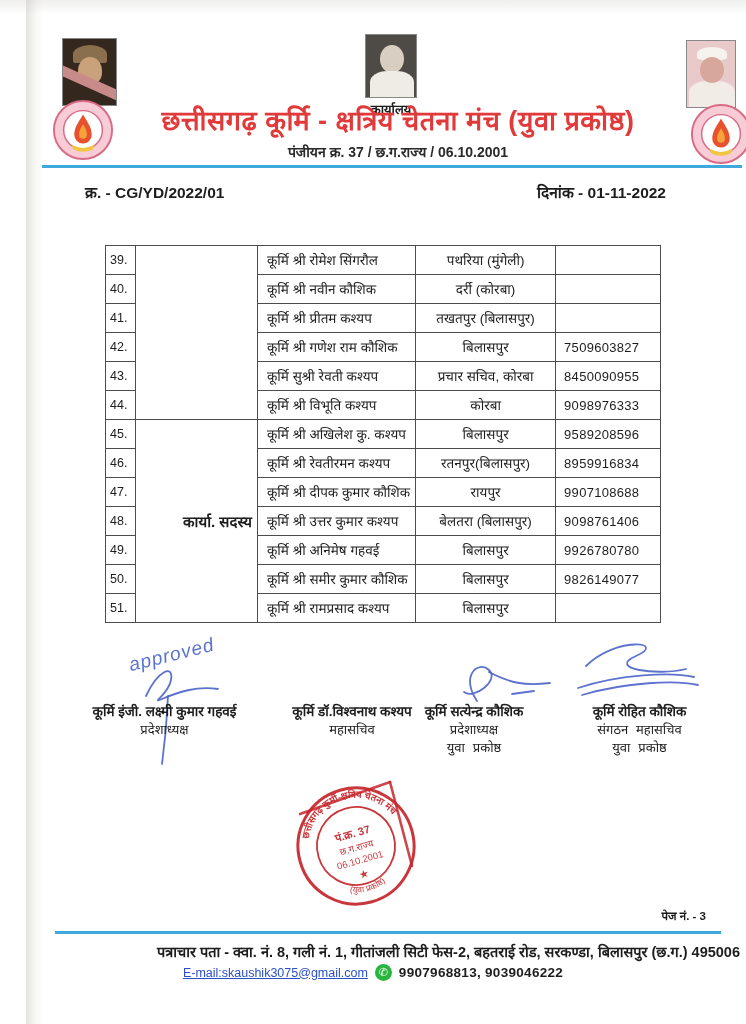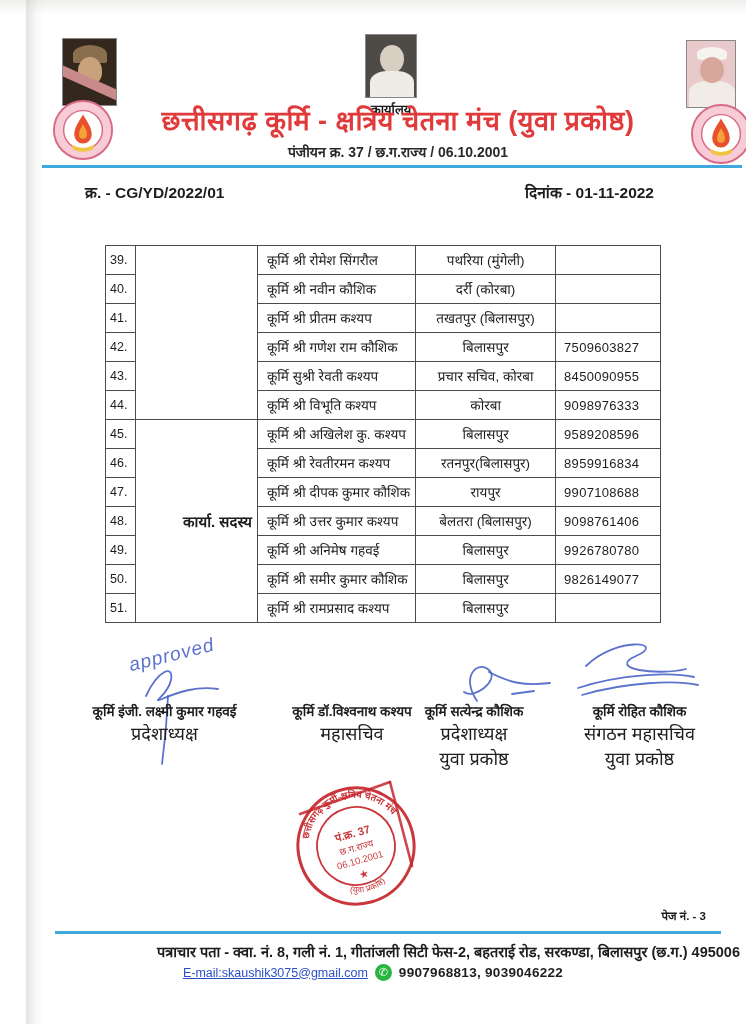--- a/index.html
+++ b/index.html
@@ -37,21 +37,21 @@
   .reg-line{position:absolute;left:118px;top:142px;width:560px;text-align:center;
     font-size:14px;font-weight:bold;color:#2a2a2a;}
   .emblem{position:absolute;width:62px;height:62px;}
   .emblem-left{left:52px;top:99px;}
   .emblem-right{left:690px;top:103px;}
   .rule{position:absolute;height:3px;background:var(--c-rule,#3fa9dc);}
   .rule-header{left:42px;top:165px;width:700px;}
 
   .ref-row{position:absolute;left:0;top:181px;width:746px;font-weight:bold;font-size:15.5px;}
   .ref-no{position:absolute;left:85px;top:0;}
-  .ref-date{position:absolute;right:92px;top:0;}
+  .ref-date{position:absolute;right:80px;top:0;}
 
   
   .member-table{position:absolute;left:105px;top:245px;border-collapse:collapse;table-layout:fixed;}
   .member-table td{border:1px solid #4c4c4c;padding:0 5px;height:28px;
     font-size:13.5px;overflow:hidden;white-space:nowrap;}
   .member-table td.sn{font-size:12.5px;padding-left:4px;margin-top:31px;}
   .member-table td.desig{text-align:right;font-weight:bold;font-size:15px;}
   .member-table td.name{padding-left:9px;}
   .member-table td.place{text-align:center;}
   .member-table td.phone{font-size:13px;padding-left:8px;letter-spacing:.3px;}
@@ -60,21 +60,21 @@
   .handwriting{position:absolute;left:128px;top:644px;color:var(--c-ink,#4a63c8);
     font-style:italic;font-size:19px;transform:rotate(-14deg);letter-spacing:1px;opacity:.9;}
   .sig{position:absolute;}
   .sig path{fill:none;stroke:var(--c-ink,#4a63c8);stroke-width:1.8;stroke-linecap:round;opacity:.9;}
   .sig1{left:138px;top:662px;}
   .sig3{left:452px;top:656px;}
   .sig4{left:572px;top:640px;}
 
   .signatory{position:absolute;top:703px;text-align:center;line-height:1.4;}
   .signatory .s-name{font-weight:bold;font-size:13.5px;white-space:nowrap;text-align:center;}
-  .signatory .s-sub{font-size:18px;}
+  .signatory .s-sub{font-size:13px;font-family:Liberation Mono, monospace;}
   .sg1{left:62px;width:205px;}
   .sg2{left:272px;width:160px;}
   .sg3{left:404px;width:140px;}
   .sg4{left:562px;width:155px;}
 
   
   .stamp-wrap{position:absolute;left:278px;top:770px;width:170px;height:150px;}
   .stamp{position:absolute;left:10px;top:8px;transform:rotate(-16deg);opacity:.92;}
   .stamp text{fill:var(--c-stamp,#c5262b);font-family:"Liberation Sans","DejaVu Sans",sans-serif;}
   .stamp circle{stroke:var(--c-stamp,#c5262b);fill:none;}

